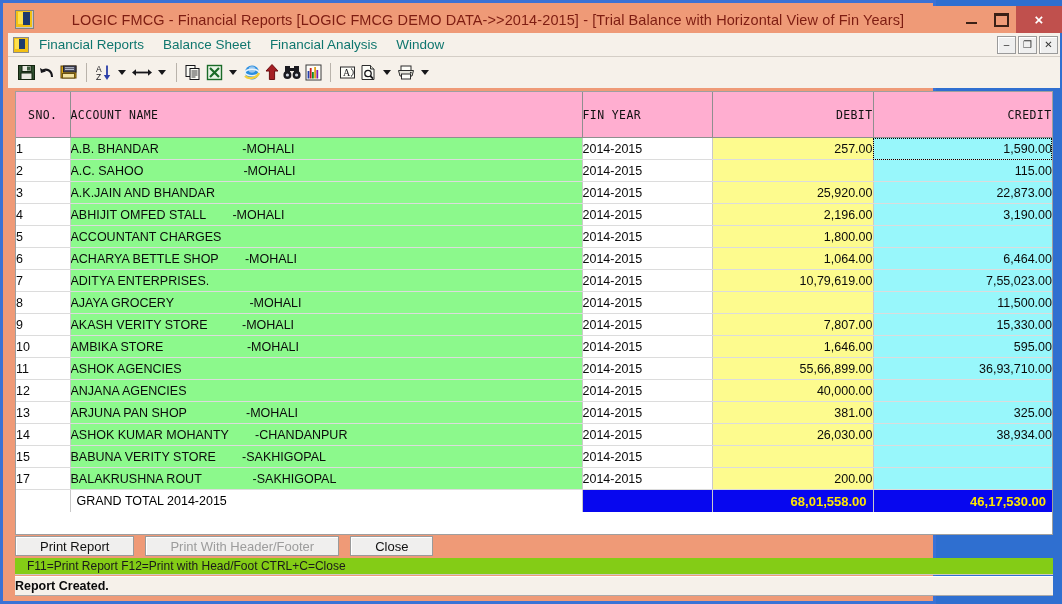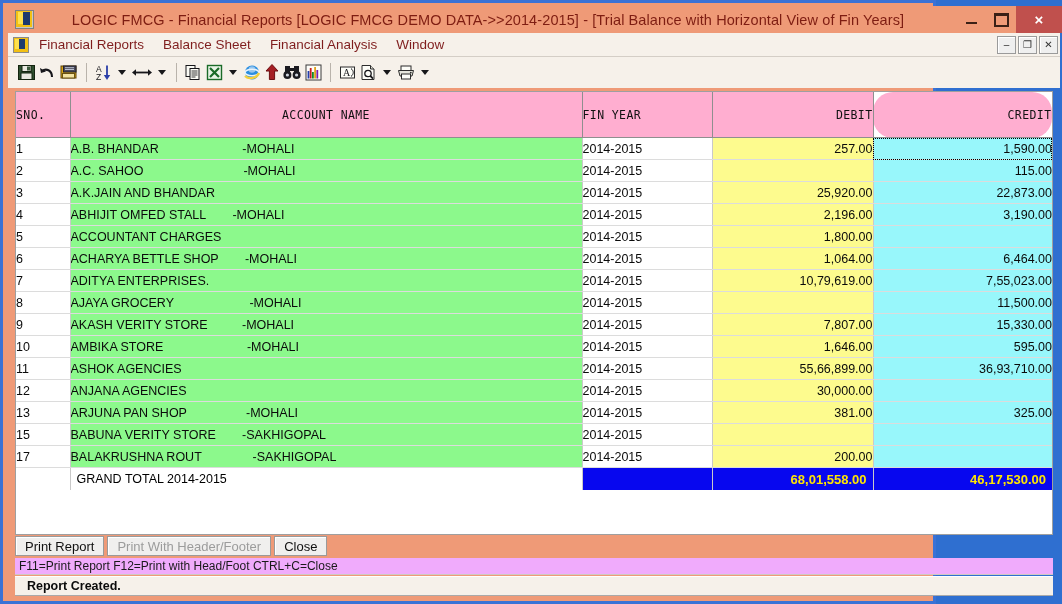--- a/index.html
+++ b/index.html
@@ -32,21 +32,21 @@
   
   #menubar{
     position:absolute;left:5px;top:30px;width:1052px;height:23px;
     background:#f6f1ea;border-bottom:1px solid #d4cec6;
     display:flex;align-items:center;
   }
   #menu-logo{width:14px;height:14px;margin-left:5px;position:relative;flex:0 0 auto;
     background:#f2c014;border:1px solid #8a8a8a;}
   #menu-logo:before{content:"";position:absolute;left:1px;top:1px;width:4px;height:10px;background:#ffe14d;}
   #menu-logo:after{content:"";position:absolute;left:5px;top:1px;width:6px;height:10px;background:#1d3b6e;}
-  .menu-item{font-size:13.5px;color:#7f1d1d;padding:2px 9px;margin-left:1px;white-space:nowrap;}
+  .menu-item{font-size:13.5px;color:#0f766e;padding:2px 9px;margin-left:1px;white-space:nowrap;}
   #menu-spacer{flex:1 1 auto;}
   .mdibtn{width:17px;height:16px;border:1px solid #9a9a9a;background:#efefef;
      margin-right:2px;display:flex;align-items:center;justify-content:center;
      font-size:10px;color:#333;box-shadow:inset 1px 1px 0 #fff;}
 
   
   #toolbar{
     position:absolute;left:5px;top:54px;width:1052px;height:31px;
     background:#f6f1ea;display:flex;align-items:center;
   }
@@ -65,25 +65,25 @@
   table.grid{border-collapse:collapse;table-layout:fixed;width:1036px;}
   table.grid th,table.grid td{padding:0;margin:0;overflow:hidden;white-space:nowrap;}
 
   
   tr.hdr th{
     background:#ffaed0;height:45px;vertical-align:middle;
     font-family:"DejaVu Sans Mono","Liberation Mono",monospace;
     font-size:11.5px;font-weight:normal;color:#111;letter-spacing:.4px;
     border-right:1px solid #8f8f8f;border-bottom:1px solid #8f8f8f;
   }
-  th.h-sno{text-align:left;padding-left:5px;vertical-align:top;padding-top:3px;}
-  th.h-acct{text-align:center;padding-left:6px;vertical-align:top;padding-top:3px;}
+  th.h-sno{text-align:center;padding-left:5px;vertical-align:top;padding-top:3px;}
+  th.h-acct{text-align:left;padding-left:6px;vertical-align:top;padding-top:3px;}
   th.h-fy{text-align:left;padding-left:6px;}
   th.h-dr,th.h-cr{text-align:right;padding-right:6px;}
-  th.h-cr{border-right:none;border-radius:20px;}
+  th.h-cr{border-right:none;}
 
   
   tr.row td{height:21px;font-size:12.5px;color:#0b0b0b;border-bottom:1px solid #dcdcdc;
     vertical-align:middle;}
   td.c-sno{background:#ffffff;text-align:left;padding-left:5px;border-right:1px solid #c9c9c9;}
   td.c-acct{background:#8cf98c;padding-left:6px;border-right:1px solid #c9c9c9;}
   td.c-fy{background:#ffffff;padding-left:6px;border-right:1px solid #c9c9c9;}
   td.c-dr{background:#fdfb8e;text-align:right;padding-right:6px;border-right:1px solid #c9c9c9;}
   td.c-cr{background:#98f7fb;text-align:right;padding-right:6px;}
   td.c-cr.sel{outline:1px dotted #000;outline-offset:-1px;}
@@ -100,37 +100,37 @@
     border-right:1px solid #c9c9c9;}
   tr.total td.t-cr{background:#0707ef;color:#ffe600;text-align:right;padding-right:6px;}
 
   
   #btnrow{
     position:absolute;left:12px;top:533px;width:1038px;height:21px;
     display:flex;align-items:flex-start;
   }
   .abtn{height:20px;border:1px solid #9a9a9a;background:#f0efee;box-sizing:border-box;
     display:flex;align-items:center;justify-content:center;
-    font-size:13px;color:#111;padding:0 9px;margin-right:3px;
+    font-size:13px;color:#111;padding:0 24px;margin-right:11px;
     box-shadow:inset 1px 1px 0 #ffffff;}
   .abtn.disabled{color:#9c9c9c;}
 
   
   #hintbar{
     position:absolute;left:12px;top:555px;width:1038px;height:17px;
-    background:#f0abfc;border-bottom:1px solid #cfc9c2;
+    background:#84cc16;border-bottom:1px solid #cfc9c2;
     display:flex;align-items:center;
-    font-size:12px;color:#1a1a1a;padding-left:4px;box-sizing:border-box;
+    font-size:12px;color:#1a1a1a;padding-left:12px;box-sizing:border-box;
   }
   
   #statusbar{
     position:absolute;left:12px;top:573px;width:1038px;height:20px;
     background:#f6f1ea;border-top:1px solid #ffffff;border-bottom:1px solid #a9a9a9;
     display:flex;align-items:center;
-    font-size:12.5px;font-weight:bold;color:#0b0b0b;padding-left:12px;box-sizing:border-box;
+    font-size:12.5px;font-weight:bold;color:#0b0b0b;padding-left:0;box-sizing:border-box;
   }
 </style>
 </head>
 <body>
 
 <div id="window">
 
   <div id="titlebar">
     <div id="app-logo"></div>
     <div id="title-text">LOGIC FMCG - Financial Reports  [LOGIC FMCG DEMO DATA-&gt;&gt;2014-2015] - [Trial Balance with Horizontal View of Fin Years]</div>
@@ -388,29 +388,36 @@
             <td class="c-sno">11</td>
             <td class="c-acct"><span class="acct-name">ASHOK AGENCIES</span><span class="acct-loc" style="margin-left: 75.4px;"></span></td>
             <td class="c-fy">2014-2015</td>
             <td class="c-dr">55,66,899.00</td>
             <td class="c-cr">36,93,710.00</td>
           </tr>
           <tr class="row">
             <td class="c-sno">12</td>
             <td class="c-acct"><span class="acct-name">ANJANA AGENCIES</span><span class="acct-loc" style="margin-left: 59px;"></span></td>
             <td class="c-fy">2014-2015</td>
-            <td class="c-dr">30,000.00</td>
+            <td class="c-dr">40,000.00</td>
             <td class="c-cr"></td>
           </tr>
           <tr class="row">
             <td class="c-sno">13</td>
             <td class="c-acct"><span class="acct-name">ARJUNA PAN SHOP</span><span class="acct-loc" style="margin-left: 59px;">-MOHALI</span></td>
             <td class="c-fy">2014-2015</td>
             <td class="c-dr">381.00</td>
             <td class="c-cr">325.00</td>
+          </tr>
+          <tr class="row">
+            <td class="c-sno">14</td>
+            <td class="c-acct"><span class="acct-name">ASHOK KUMAR MOHANTY</span><span class="acct-loc" style="margin-left: 26.2px;">-CHANDANPUR</span></td>
+            <td class="c-fy">2014-2015</td>
+            <td class="c-dr">26,030.00</td>
+            <td class="c-cr">38,934.00</td>
           </tr>
           <tr class="row">
             <td class="c-sno">15</td>
             <td class="c-acct"><span class="acct-name">BABUNA VERITY STORE</span><span class="acct-loc" style="margin-left: 26.2px;">-SAKHIGOPAL</span></td>
             <td class="c-fy">2014-2015</td>
             <td class="c-dr"></td>
             <td class="c-cr"></td>
           </tr>
           <tr class="row">
             <td class="c-sno">17</td>

